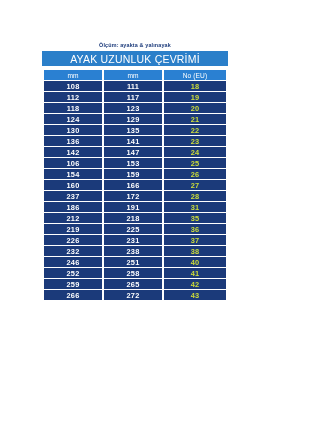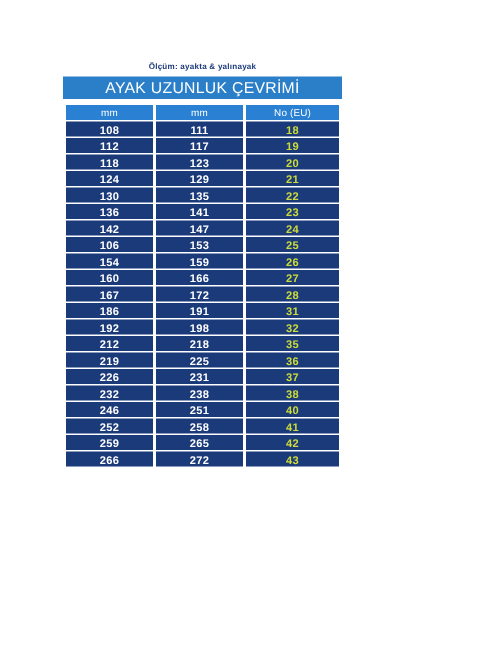--- a/index.html
+++ b/index.html
@@ -174,35 +174,30 @@
             <td>154</td>
             <td>159</td>
             <td class="eu">26</td>
           </tr>
           <tr>
             <td>160</td>
             <td>166</td>
             <td class="eu">27</td>
           </tr>
           <tr>
-            <td>167</td>
+            <td>237</td>
             <td>172</td>
             <td class="eu">28</td>
           </tr>
           <tr>
             <td>186</td>
             <td>191</td>
             <td class="eu">31</td>
           </tr>
           <tr>
-            <td>192</td>
-            <td>198</td>
-            <td class="eu">32</td>
-          </tr>
-          <tr>
             <td>212</td>
             <td>218</td>
             <td class="eu">35</td>
           </tr>
           <tr>
             <td>219</td>
             <td>225</td>
             <td class="eu">36</td>
           </tr>
           <tr>

